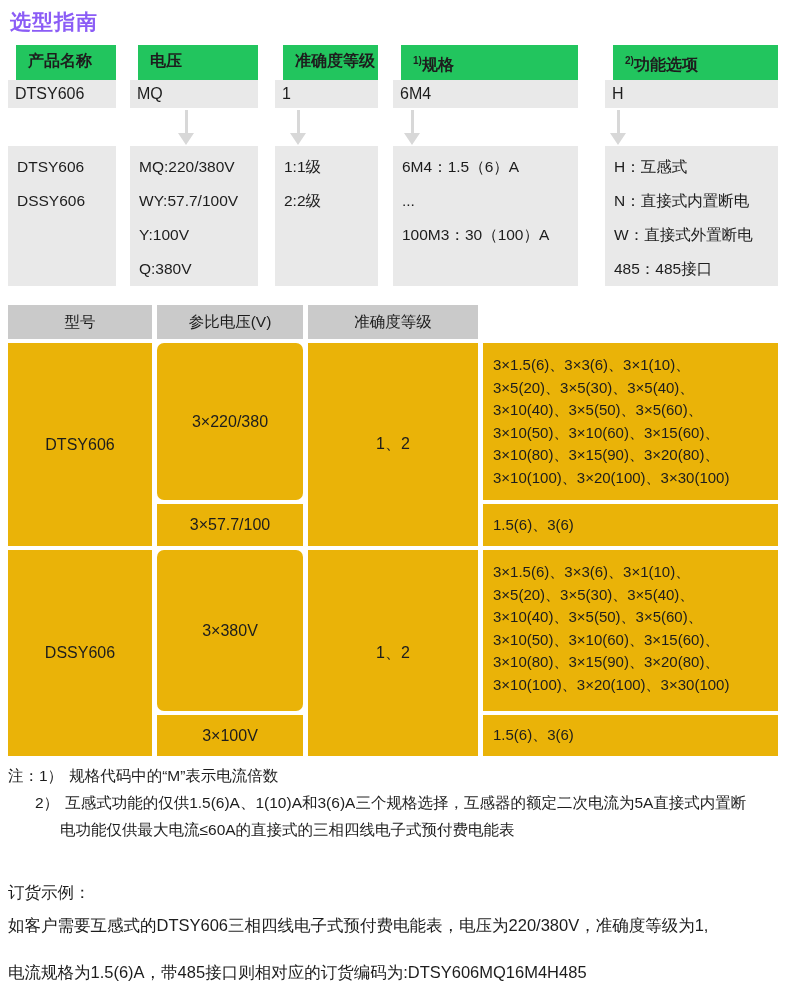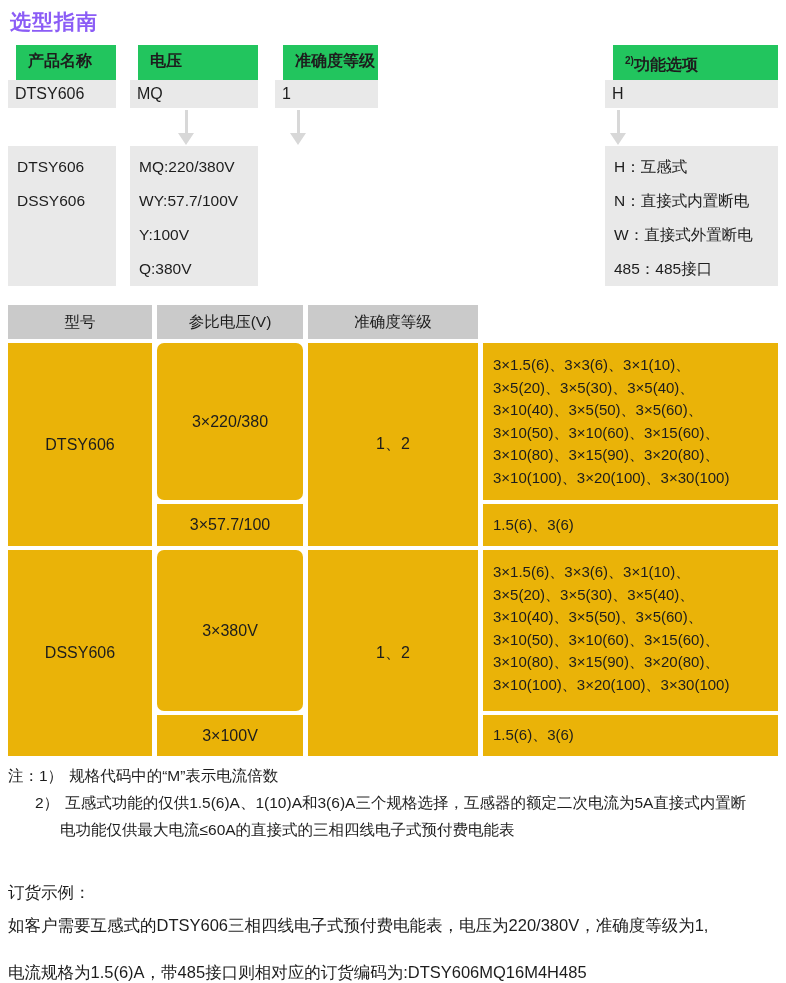--- a/index.html
+++ b/index.html
@@ -88,22 +88,35 @@
 Q:380V</div>
   </div>
 
   <div class="sel-col col2">
     <div class="sel-header"><span>准确度等级</span></div>
     <div class="sel-value">1</div>
     <div class="arrow a2">
         <div class="stem"></div>
         <div class="head"></div>
       </div>
+    <div class="sel-expanded">1:1级
+2:2级</div>
   </div>
 
+  <div class="sel-col col3">
+    <div class="sel-header"><sup>1)</sup><span>规格</span></div>
+    <div class="sel-value">6M4</div>
+    <div class="arrow a3">
+        <div class="stem"></div>
+        <div class="head"></div>
+      </div>
+    <div class="sel-expanded">6M4：1.5（6）A
+...
+100M3：30（100）A</div>
+  </div>
 
   <div class="sel-col col4">
     <div class="sel-header"><sup>2)</sup><span>功能选项</span></div>
     <div class="sel-value">H</div>
     <div class="arrow a4">
         <div class="stem"></div>
         <div class="head"></div>
       </div>
     <div class="sel-expanded">H：互感式
 N：直接式内置断电

